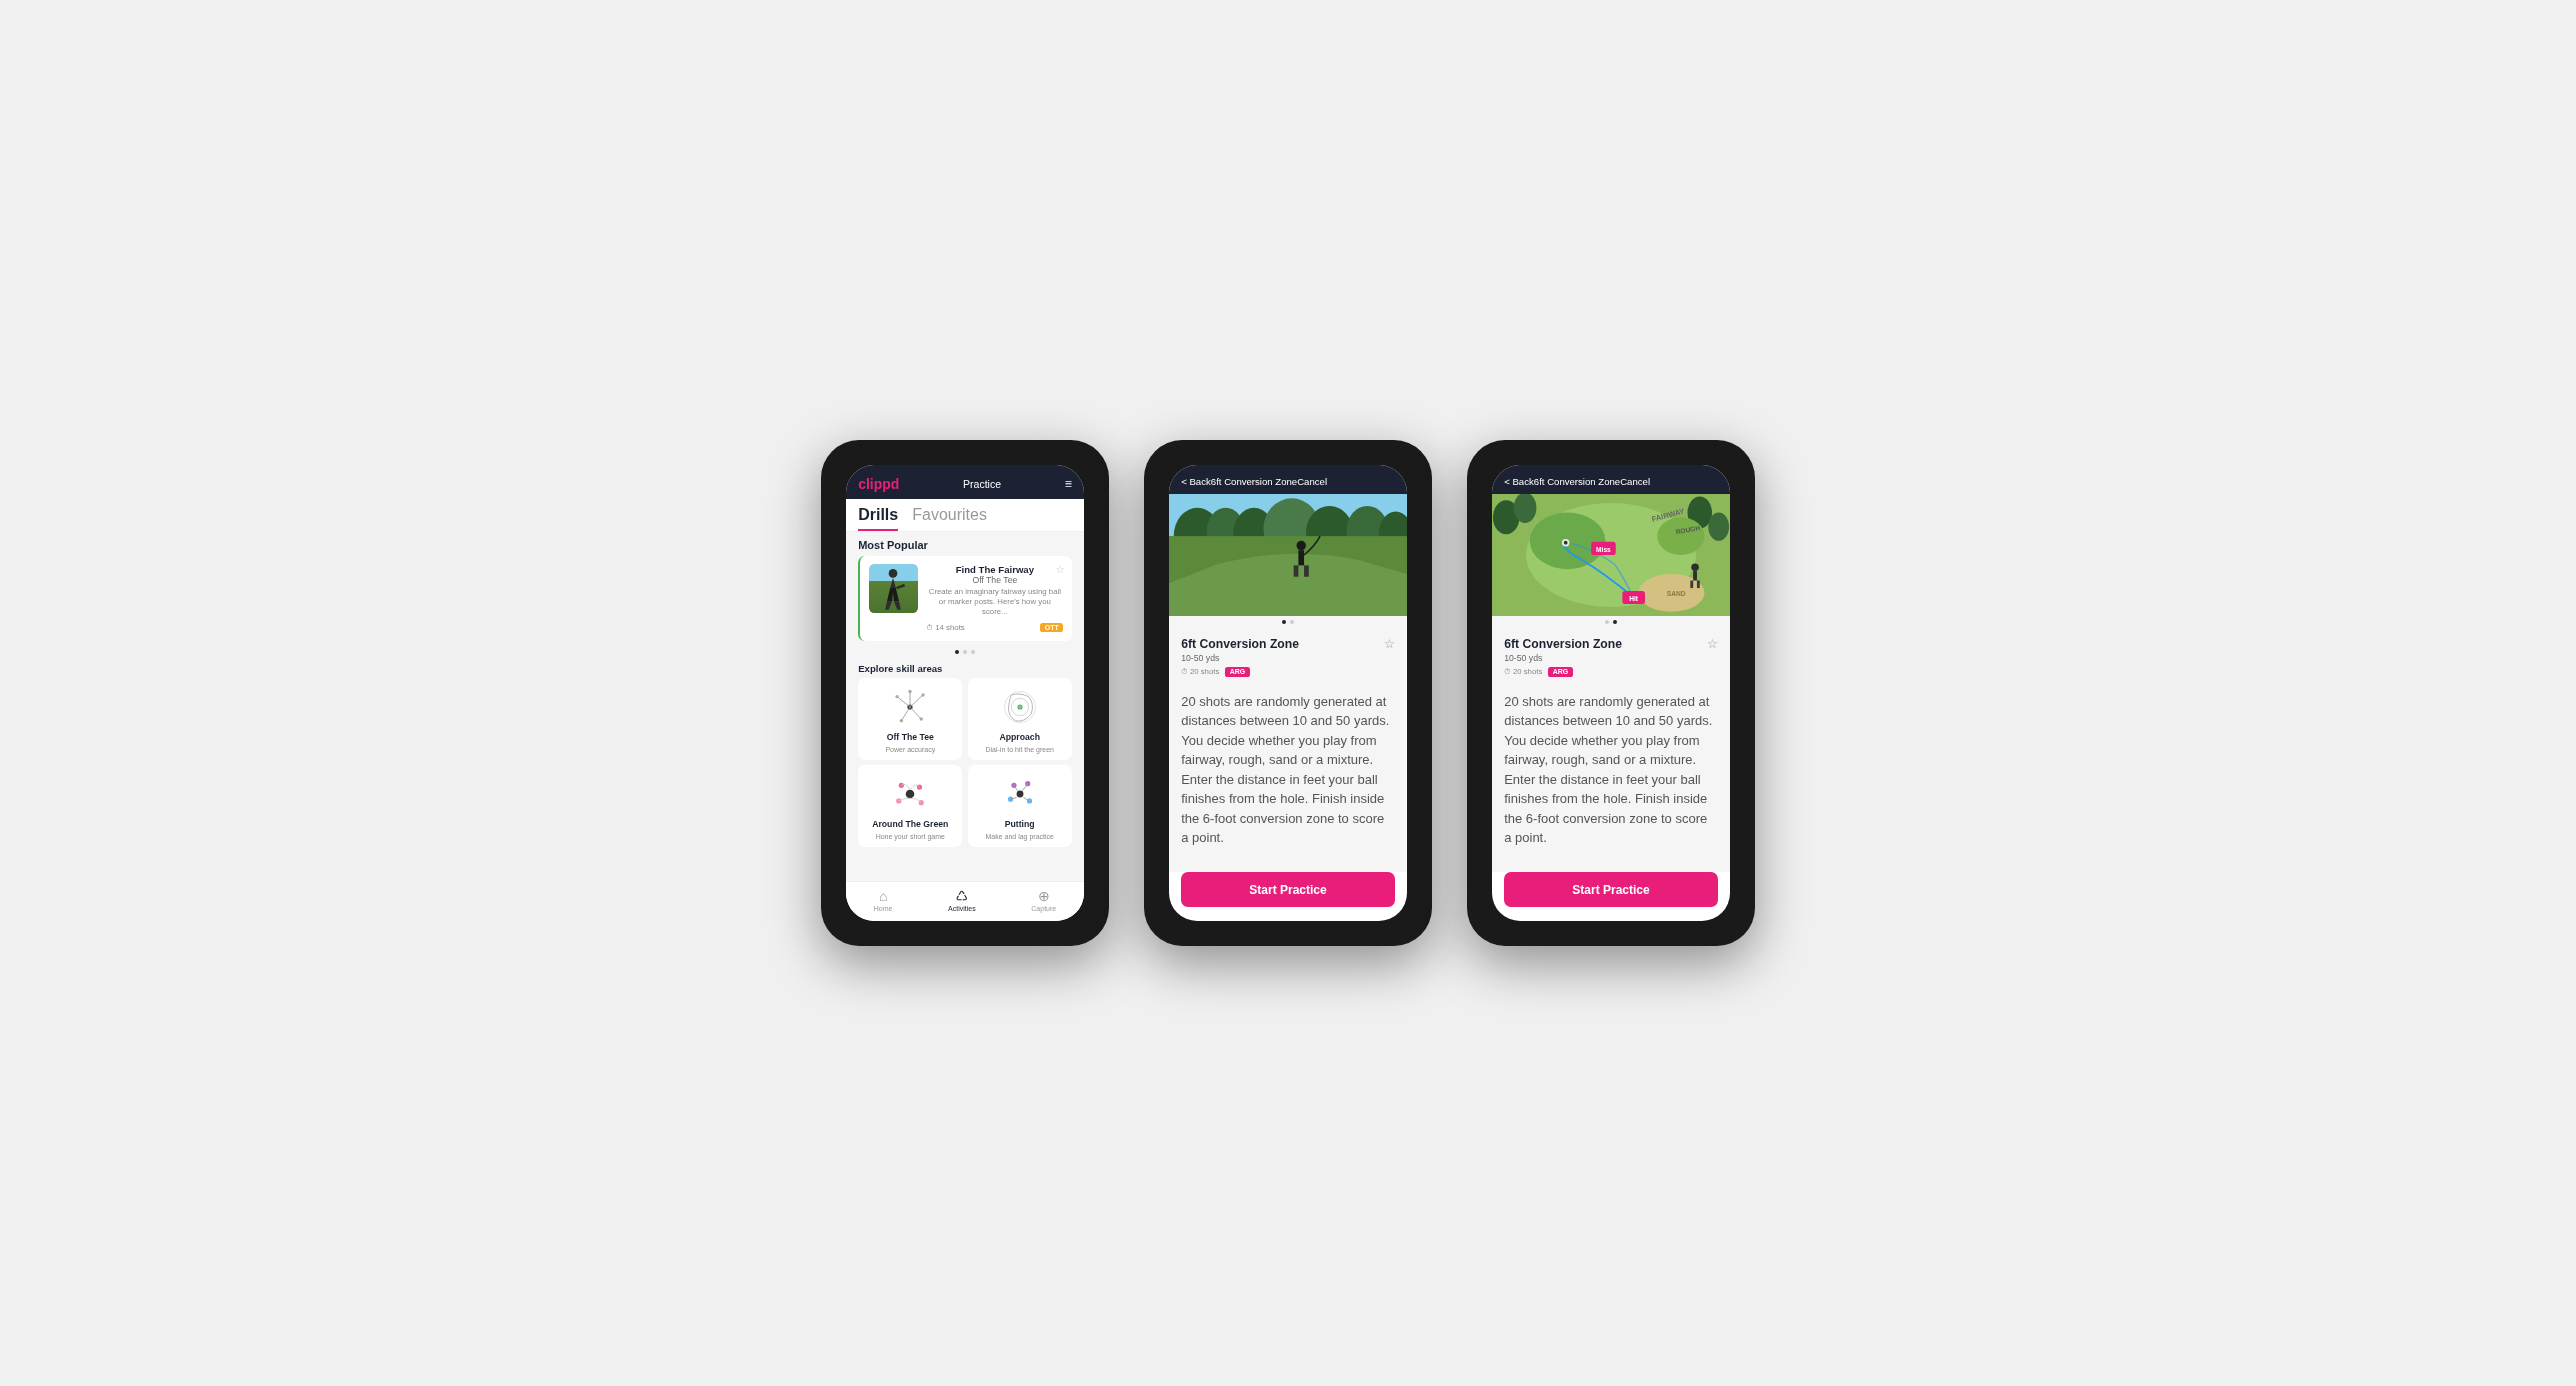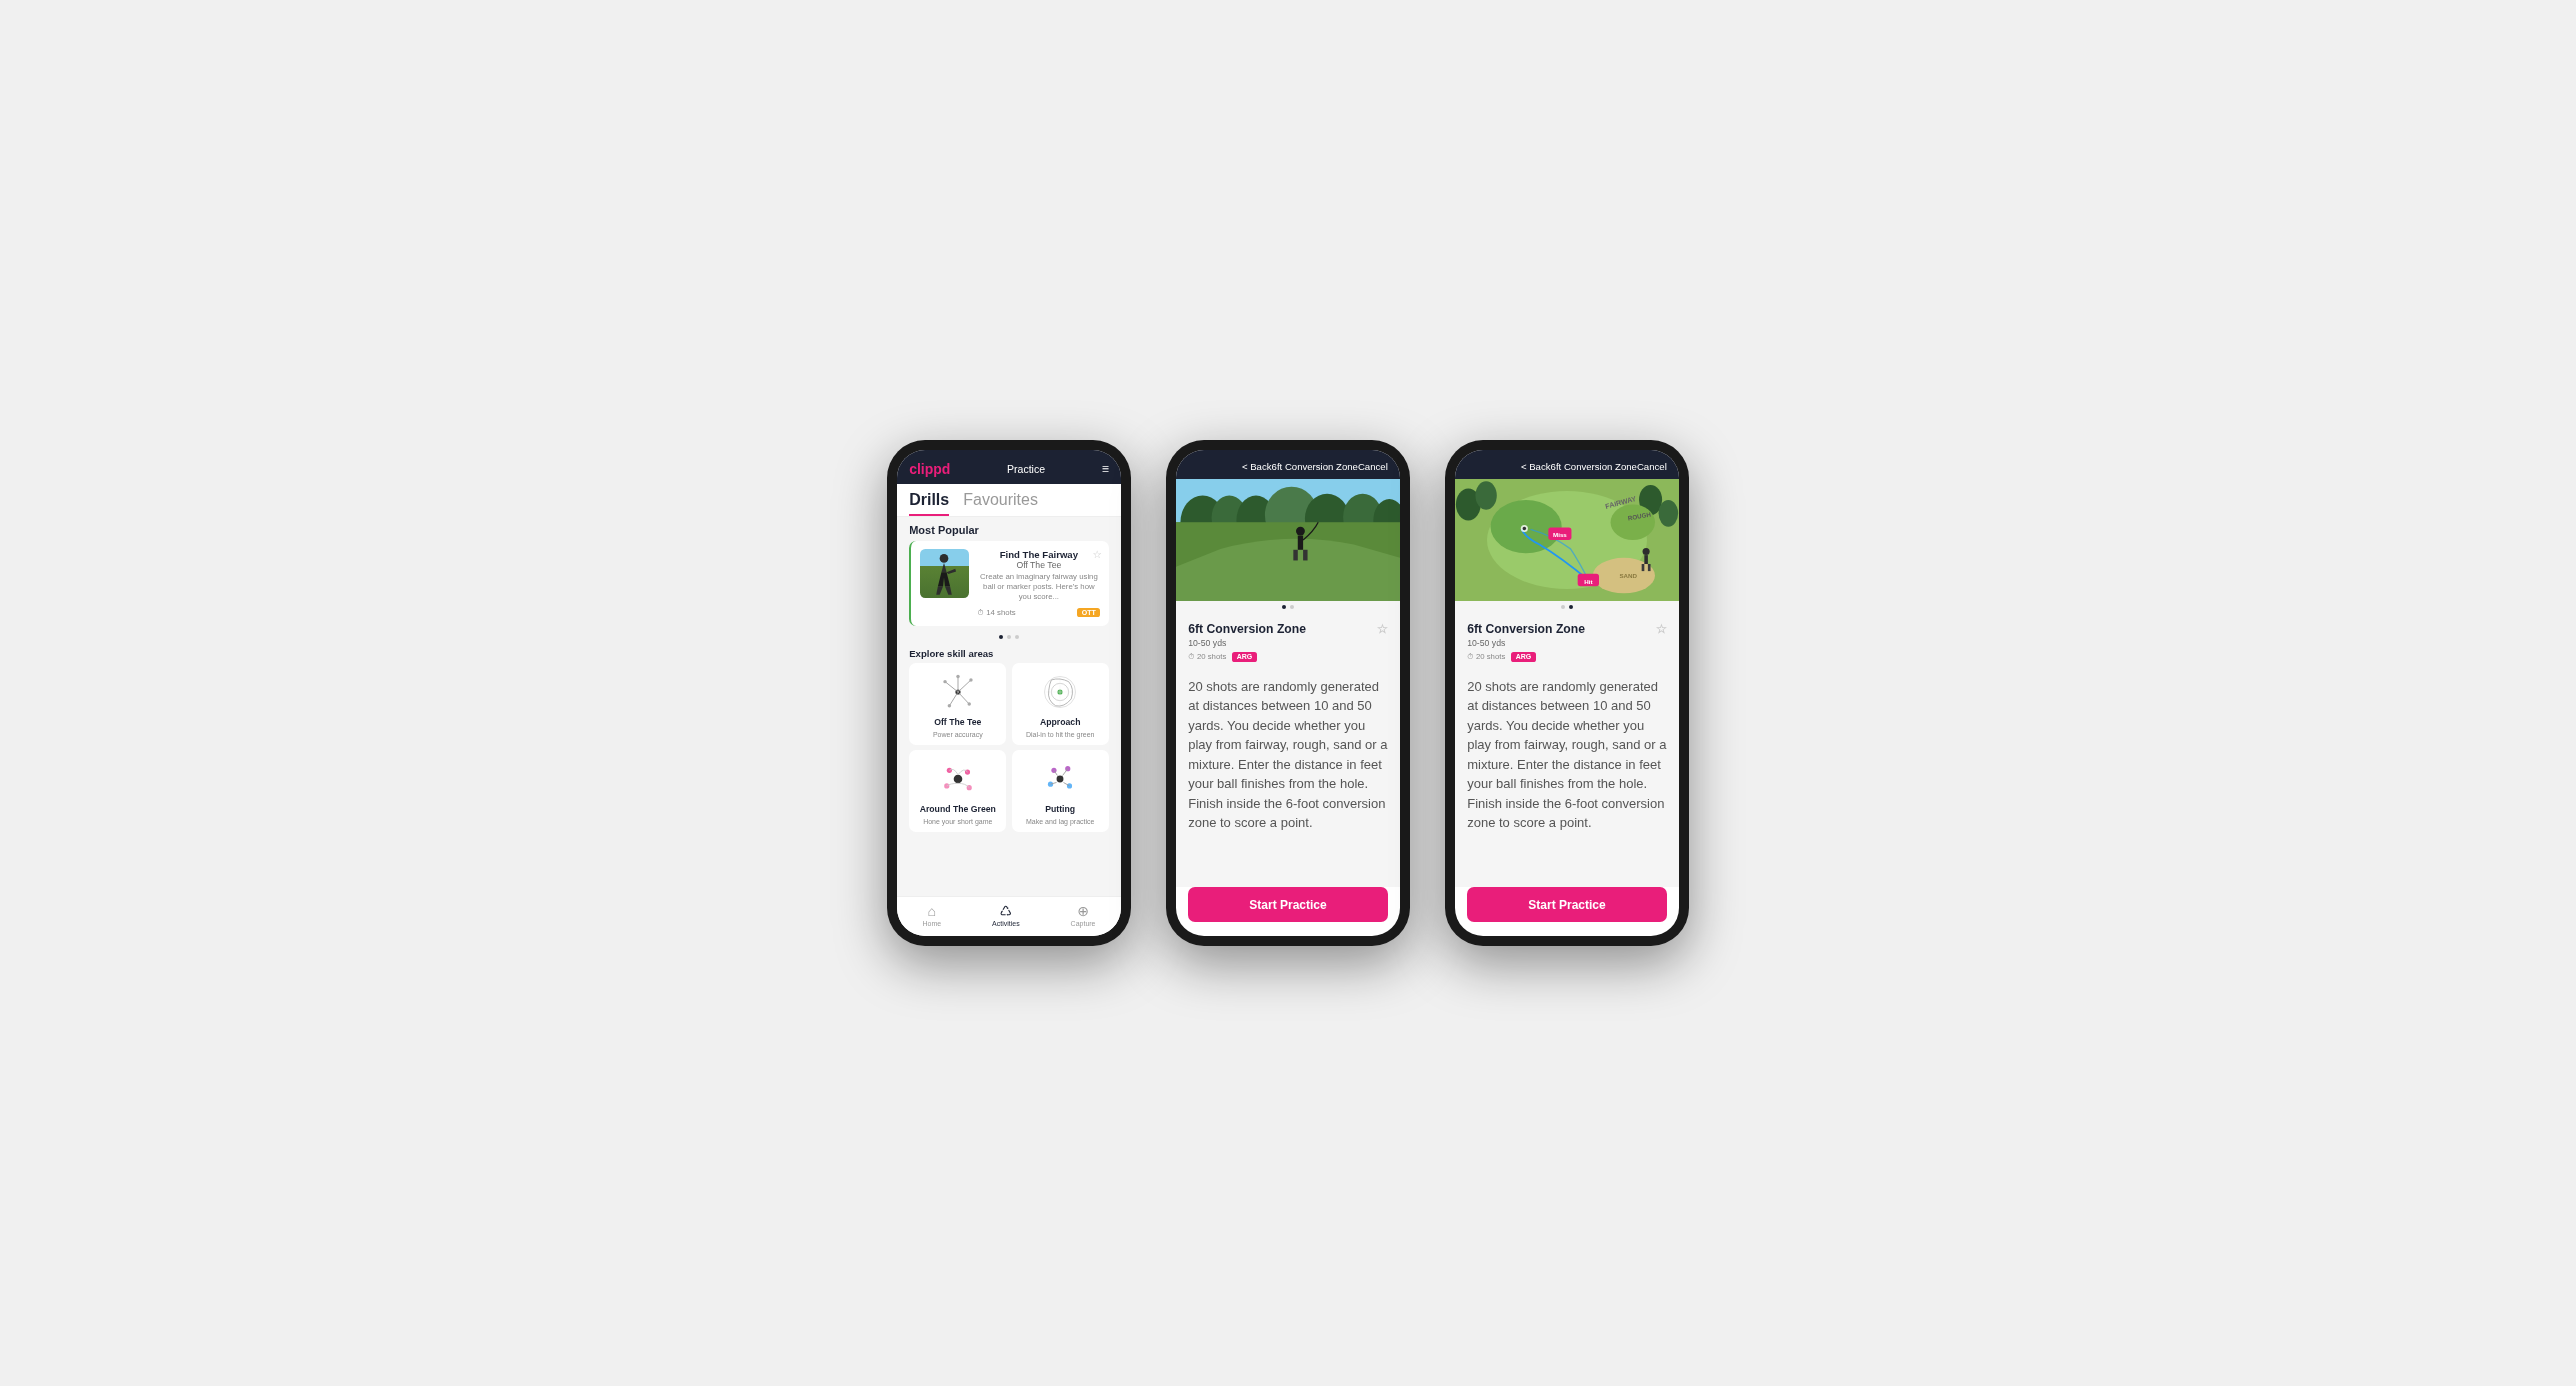--- a/index.html
+++ b/index.html
@@ -15,25 +15,25 @@
     }
 
     .phone-wrapper {
       display: flex;
       gap: 35px;
       align-items: center;
     }
 
     
     .phone {
-      width: 244px;
+      width: 288px;
       height: 506px;
       background: #1a1a1a;
       border-radius: 38px;
-      padding: 10px;
+      padding: 25px;
       box-shadow: 0 17.4px 52px rgba(0,0,0,0.4);
       position: relative;
       flex-shrink: 0;
     }
 
     .phone-screen {
       width: 100%;
       height: 100%;
       background: #fff;
       border-radius: 28px;
@@ -291,21 +291,21 @@
 
     .nav-label.active {
       color: #1c2233;
     }
 
     
     .p2-header {
       background: #1c2233;
       padding: 10.5px 12.2px 7px;
       display: flex;
-      justify-content: flex-end;
+      justify-content: flex-start;
       align-items: center;
       flex-shrink: 0;
     }
 
     .p2-back {
       color: #fff;
       font-size: 9.6px;
       display: flex;
       align-items: center;
       gap: 2.6px;

